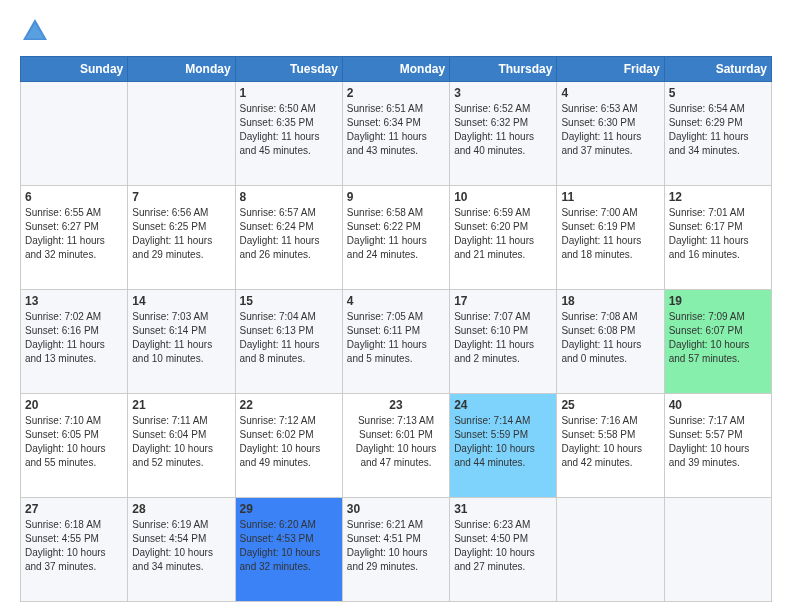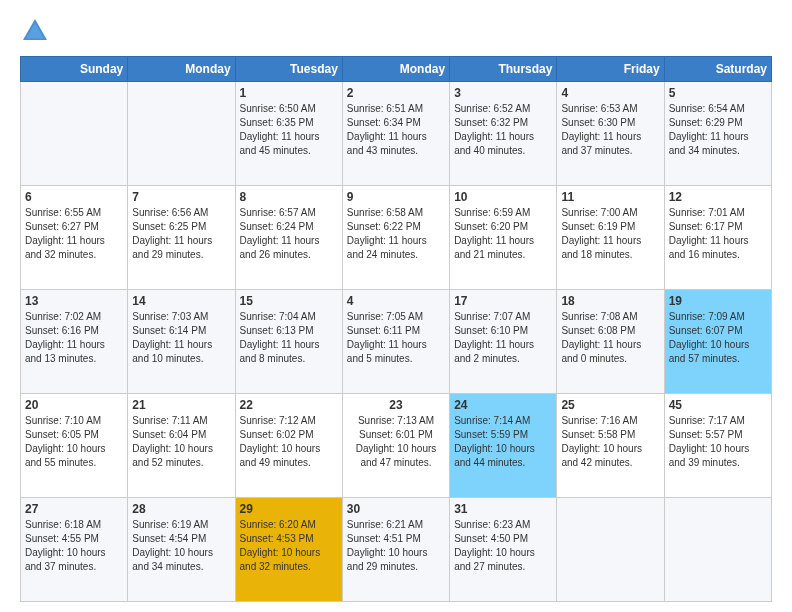--- a/index.html
+++ b/index.html
@@ -203,21 +203,21 @@
             <div class="cell-info">Sunrise: 7:05 AM<br>Sunset: 6:11 PM<br>Daylight: 11 hours and 5 minutes.</div>
           </td>
           <td style="background: rgb(245, 247, 250);">
             <span class="day-num">17</span>
             <div class="cell-info">Sunrise: 7:07 AM<br>Sunset: 6:10 PM<br>Daylight: 11 hours and 2 minutes.</div>
           </td>
           <td style="background: rgb(245, 247, 250);">
             <span class="day-num">18</span>
             <div class="cell-info">Sunrise: 7:08 AM<br>Sunset: 6:08 PM<br>Daylight: 11 hours and 0 minutes.</div>
           </td>
-          <td style="background: #7dd3fc; margin-top: 32px;">
+          <td style="background: #86efac; margin-top: 32px;">
             <span class="day-num">19</span>
             <div class="cell-info">Sunrise: 7:09 AM<br>Sunset: 6:07 PM<br>Daylight: 10 hours and 57 minutes.</div>
           </td>
         </tr>
         <tr>
           <td style="background: rgb(255, 255, 255);">
             <span class="day-num">20</span>
             <div class="cell-info">Sunrise: 7:10 AM<br>Sunset: 6:05 PM<br>Daylight: 10 hours and 55 minutes.</div>
           </td>
           <td style="background: rgb(255, 255, 255);">
@@ -234,34 +234,34 @@
           </td>
           <td style="background: #7dd3fc;">
             <span class="day-num">24</span>
             <div class="cell-info">Sunrise: 7:14 AM<br>Sunset: 5:59 PM<br>Daylight: 10 hours and 44 minutes.</div>
           </td>
           <td style="background: rgb(255, 255, 255);">
             <span class="day-num">25</span>
             <div class="cell-info">Sunrise: 7:16 AM<br>Sunset: 5:58 PM<br>Daylight: 10 hours and 42 minutes.</div>
           </td>
           <td style="background: rgb(255, 255, 255);">
-            <span class="day-num">45</span>
+            <span class="day-num">40</span>
             <div class="cell-info">Sunrise: 7:17 AM<br>Sunset: 5:57 PM<br>Daylight: 10 hours and 39 minutes.</div>
           </td>
         </tr>
         <tr>
           <td style="background: rgb(245, 247, 250);">
             <span class="day-num">27</span>
             <div class="cell-info">Sunrise: 6:18 AM<br>Sunset: 4:55 PM<br>Daylight: 10 hours and 37 minutes.</div>
           </td>
           <td style="background: rgb(245, 247, 250);">
             <span class="day-num">28</span>
             <div class="cell-info">Sunrise: 6:19 AM<br>Sunset: 4:54 PM<br>Daylight: 10 hours and 34 minutes.</div>
           </td>
-          <td style="background: #eab308;">
+          <td style="background: #3b82f6;">
             <span class="day-num">29</span>
             <div class="cell-info">Sunrise: 6:20 AM<br>Sunset: 4:53 PM<br>Daylight: 10 hours and 32 minutes.</div>
           </td>
           <td style="background: rgb(245, 247, 250);">
             <span class="day-num">30</span>
             <div class="cell-info">Sunrise: 6:21 AM<br>Sunset: 4:51 PM<br>Daylight: 10 hours and 29 minutes.</div>
           </td>
           <td style="background: rgb(245, 247, 250);">
             <span class="day-num">31</span>
             <div class="cell-info">Sunrise: 6:23 AM<br>Sunset: 4:50 PM<br>Daylight: 10 hours and 27 minutes.</div>

